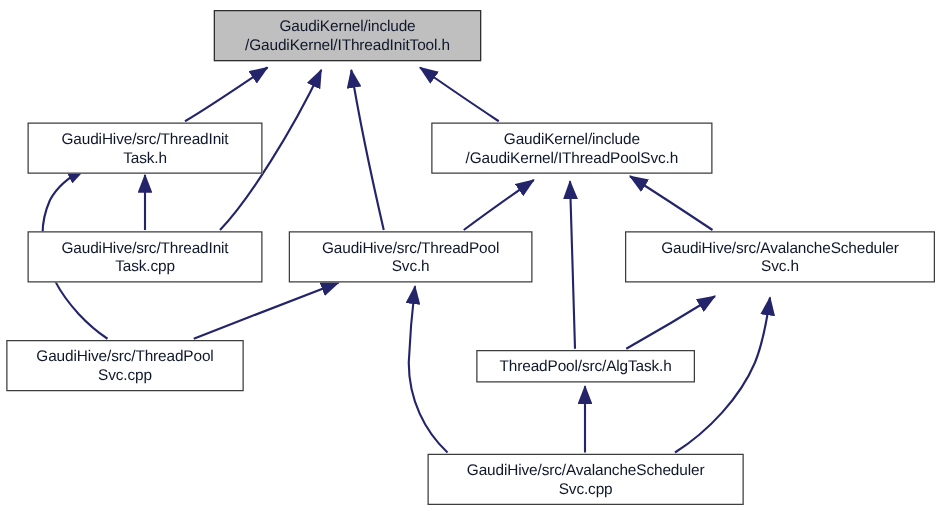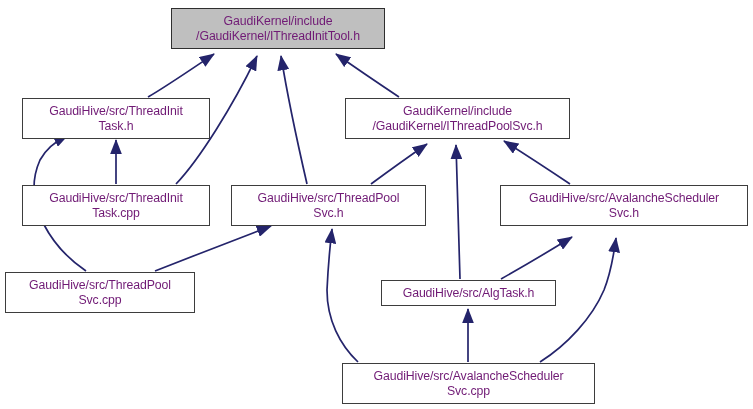--- a/index.html
+++ b/index.html
@@ -22,21 +22,21 @@
     top: 0;
     width: 753px;
     height: 409px;
     pointer-events: none;
   }
   .node {
     position: absolute;
     box-sizing: border-box;
     border: 1px solid #3d3d3d;
     background: #ffffff;
-    color: #701a75;
+    color: #0f172a;
     display: flex;
     align-items: center;
     justify-content: center;
     text-align: center;
     line-height: 1.18;
     font-size: 12.3px;
     letter-spacing: -0.1px;
     white-space: pre-line;
     z-index: 2;
   }
@@ -87,18 +87,18 @@
       <div class="node" style="left: 345px; top: 98px; width: 225px; height: 41px; background: rgb(255, 255, 255);"><span class="node-label">GaudiKernel/include
 /GaudiKernel/IThreadPoolSvc.h</span></div>
       <div class="node" style="left: 22px; top: 185px; width: 188px; height: 41px; background: rgb(255, 255, 255);"><span class="node-label">GaudiHive/src/ThreadInit
 Task.cpp</span></div>
       <div class="node" style="left: 231px; top: 185px; width: 195px; height: 41px; background: rgb(255, 255, 255);"><span class="node-label">GaudiHive/src/ThreadPool
 Svc.h</span></div>
       <div class="node" style="left: 500px; top: 185px; width: 248px; height: 41px; background: rgb(255, 255, 255);"><span class="node-label">GaudiHive/src/AvalancheScheduler
 Svc.h</span></div>
       <div class="node" style="left: 5px; top: 272px; width: 190px; height: 41px; background: rgb(255, 255, 255);"><span class="node-label">GaudiHive/src/ThreadPool
 Svc.cpp</span></div>
-      <div class="node" style="left: 381px; top: 280px; width: 175px; height: 26px; background: rgb(255, 255, 255);"><span class="node-label">GaudiHive/src/AlgTask.h</span></div>
+      <div class="node" style="left: 381px; top: 280px; width: 175px; height: 26px; background: rgb(255, 255, 255);"><span class="node-label">ThreadPool/src/AlgTask.h</span></div>
       <div class="node" style="left: 342px; top: 363px; width: 253px; height: 41px; background: rgb(255, 255, 255);"><span class="node-label">GaudiHive/src/AvalancheScheduler
 Svc.cpp</span></div>
     </div>
 
 </div>
 
 </body></html>

